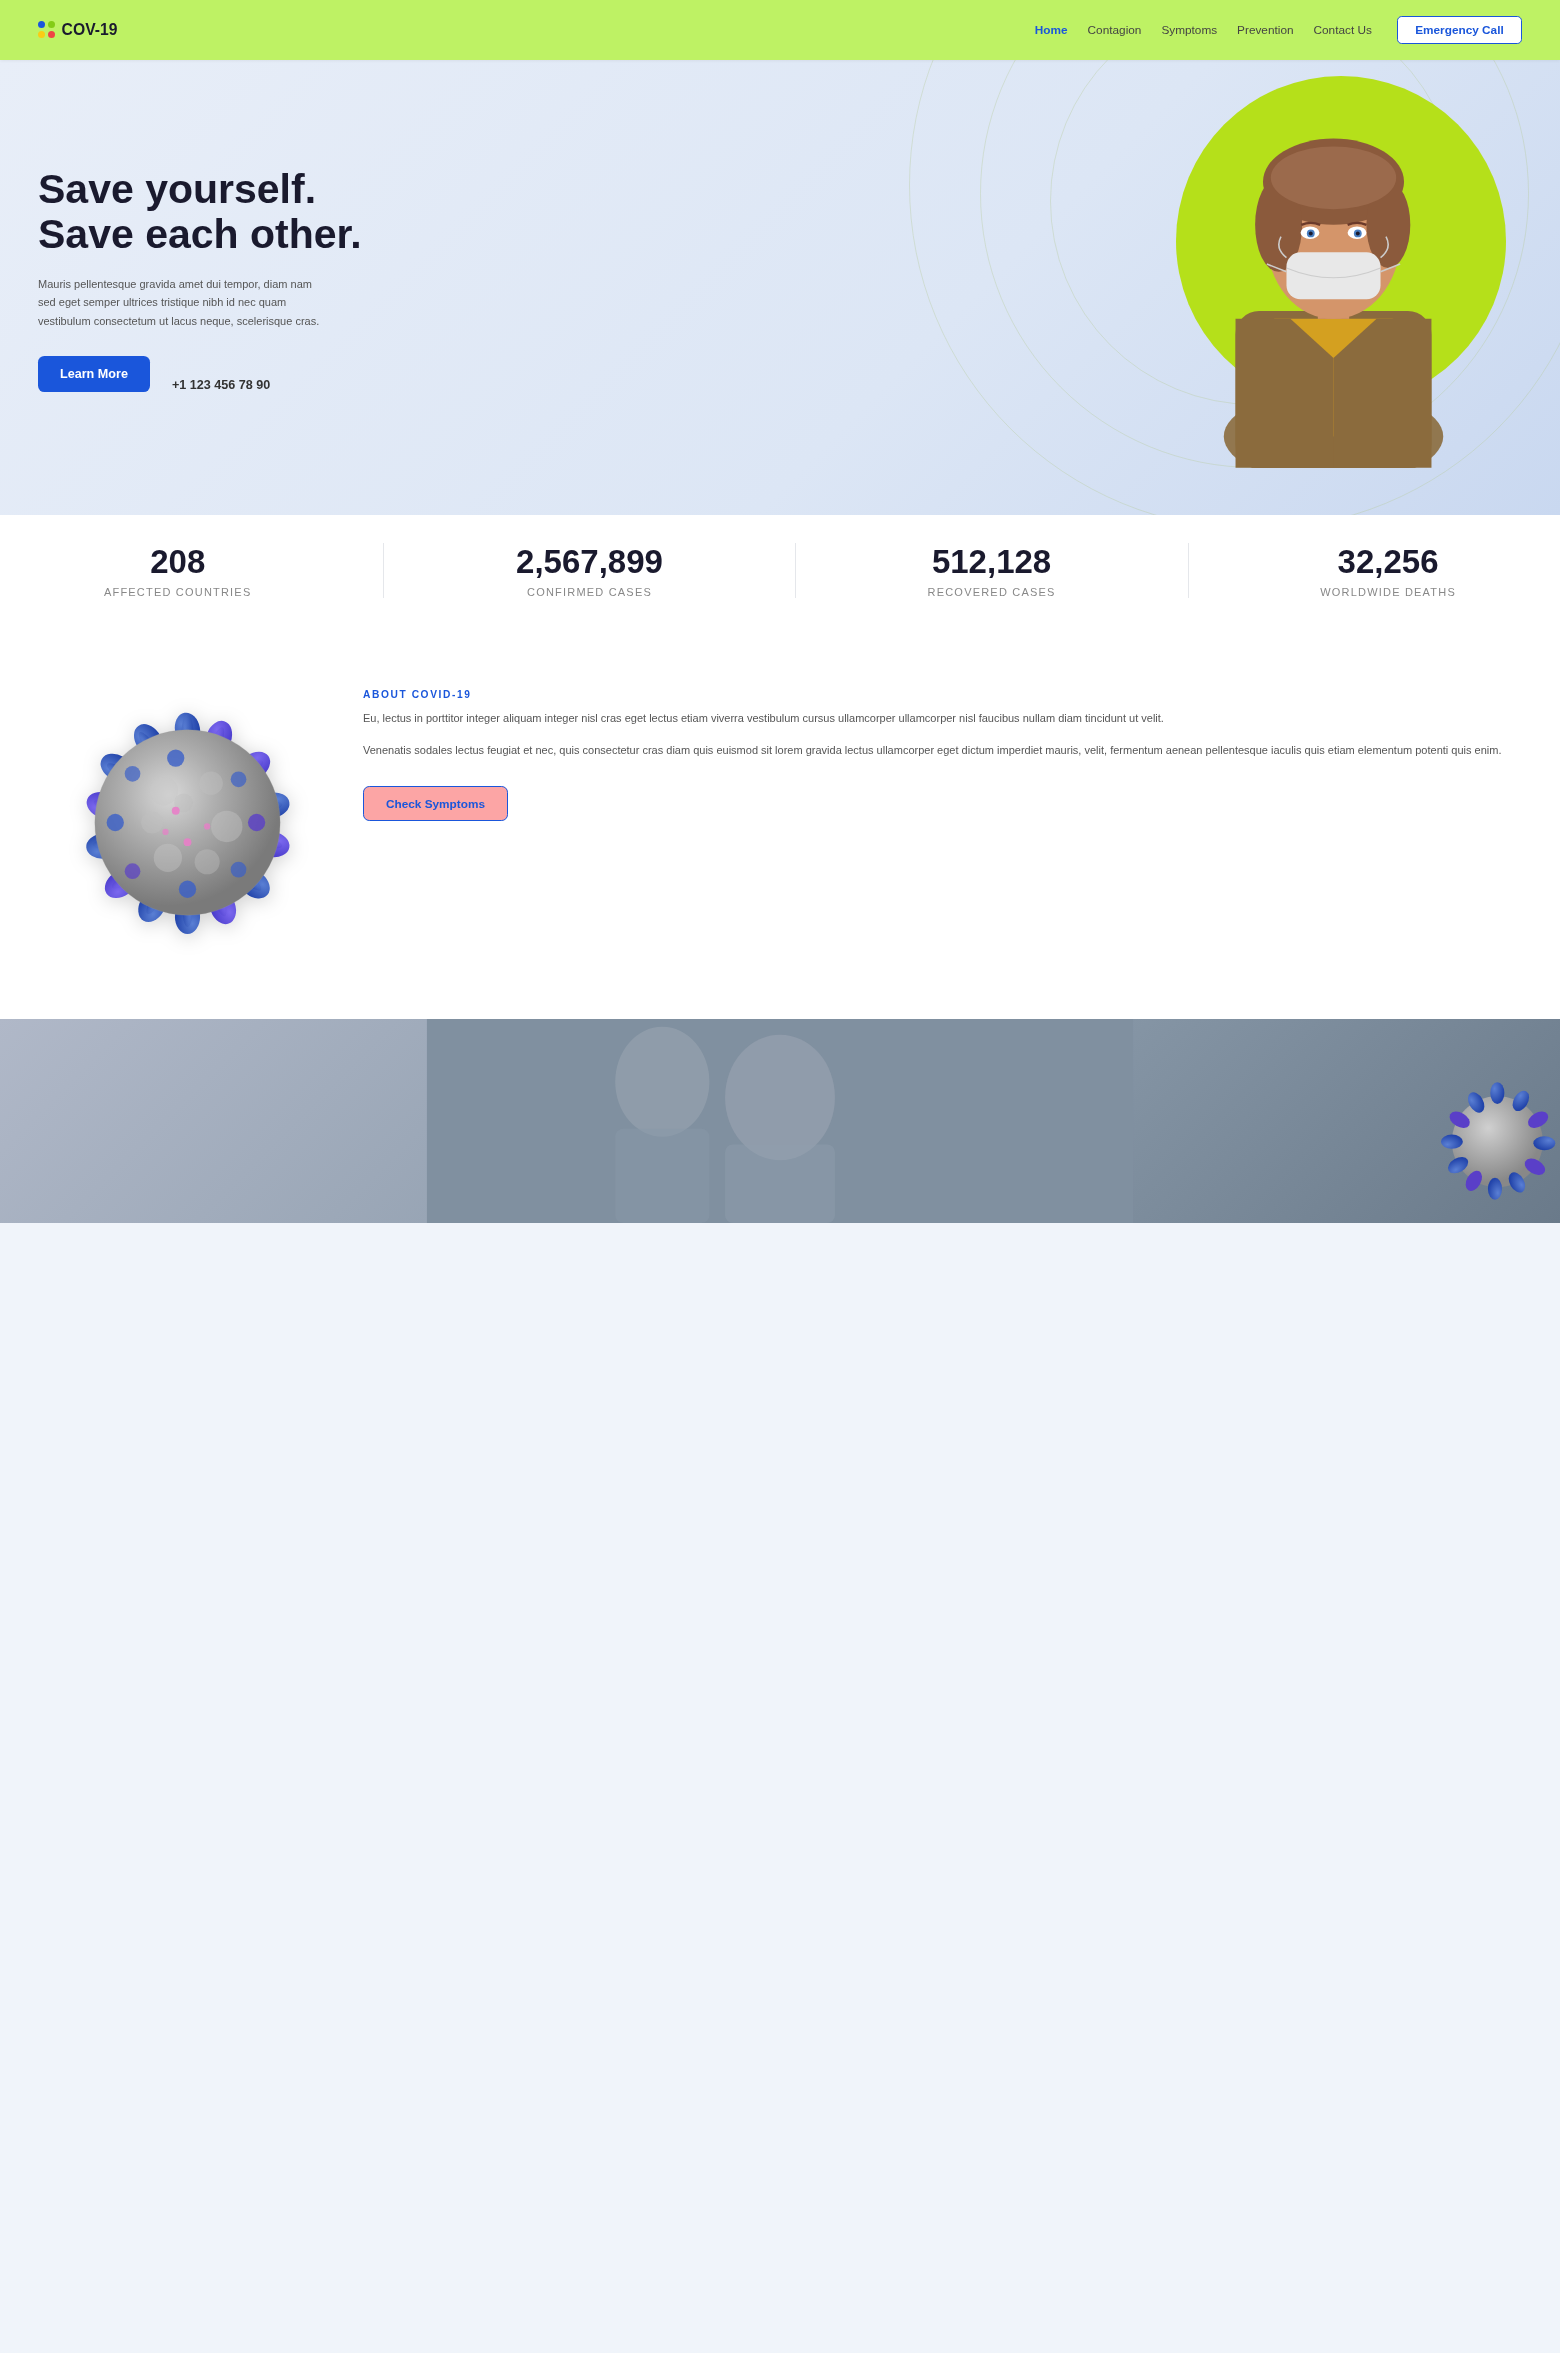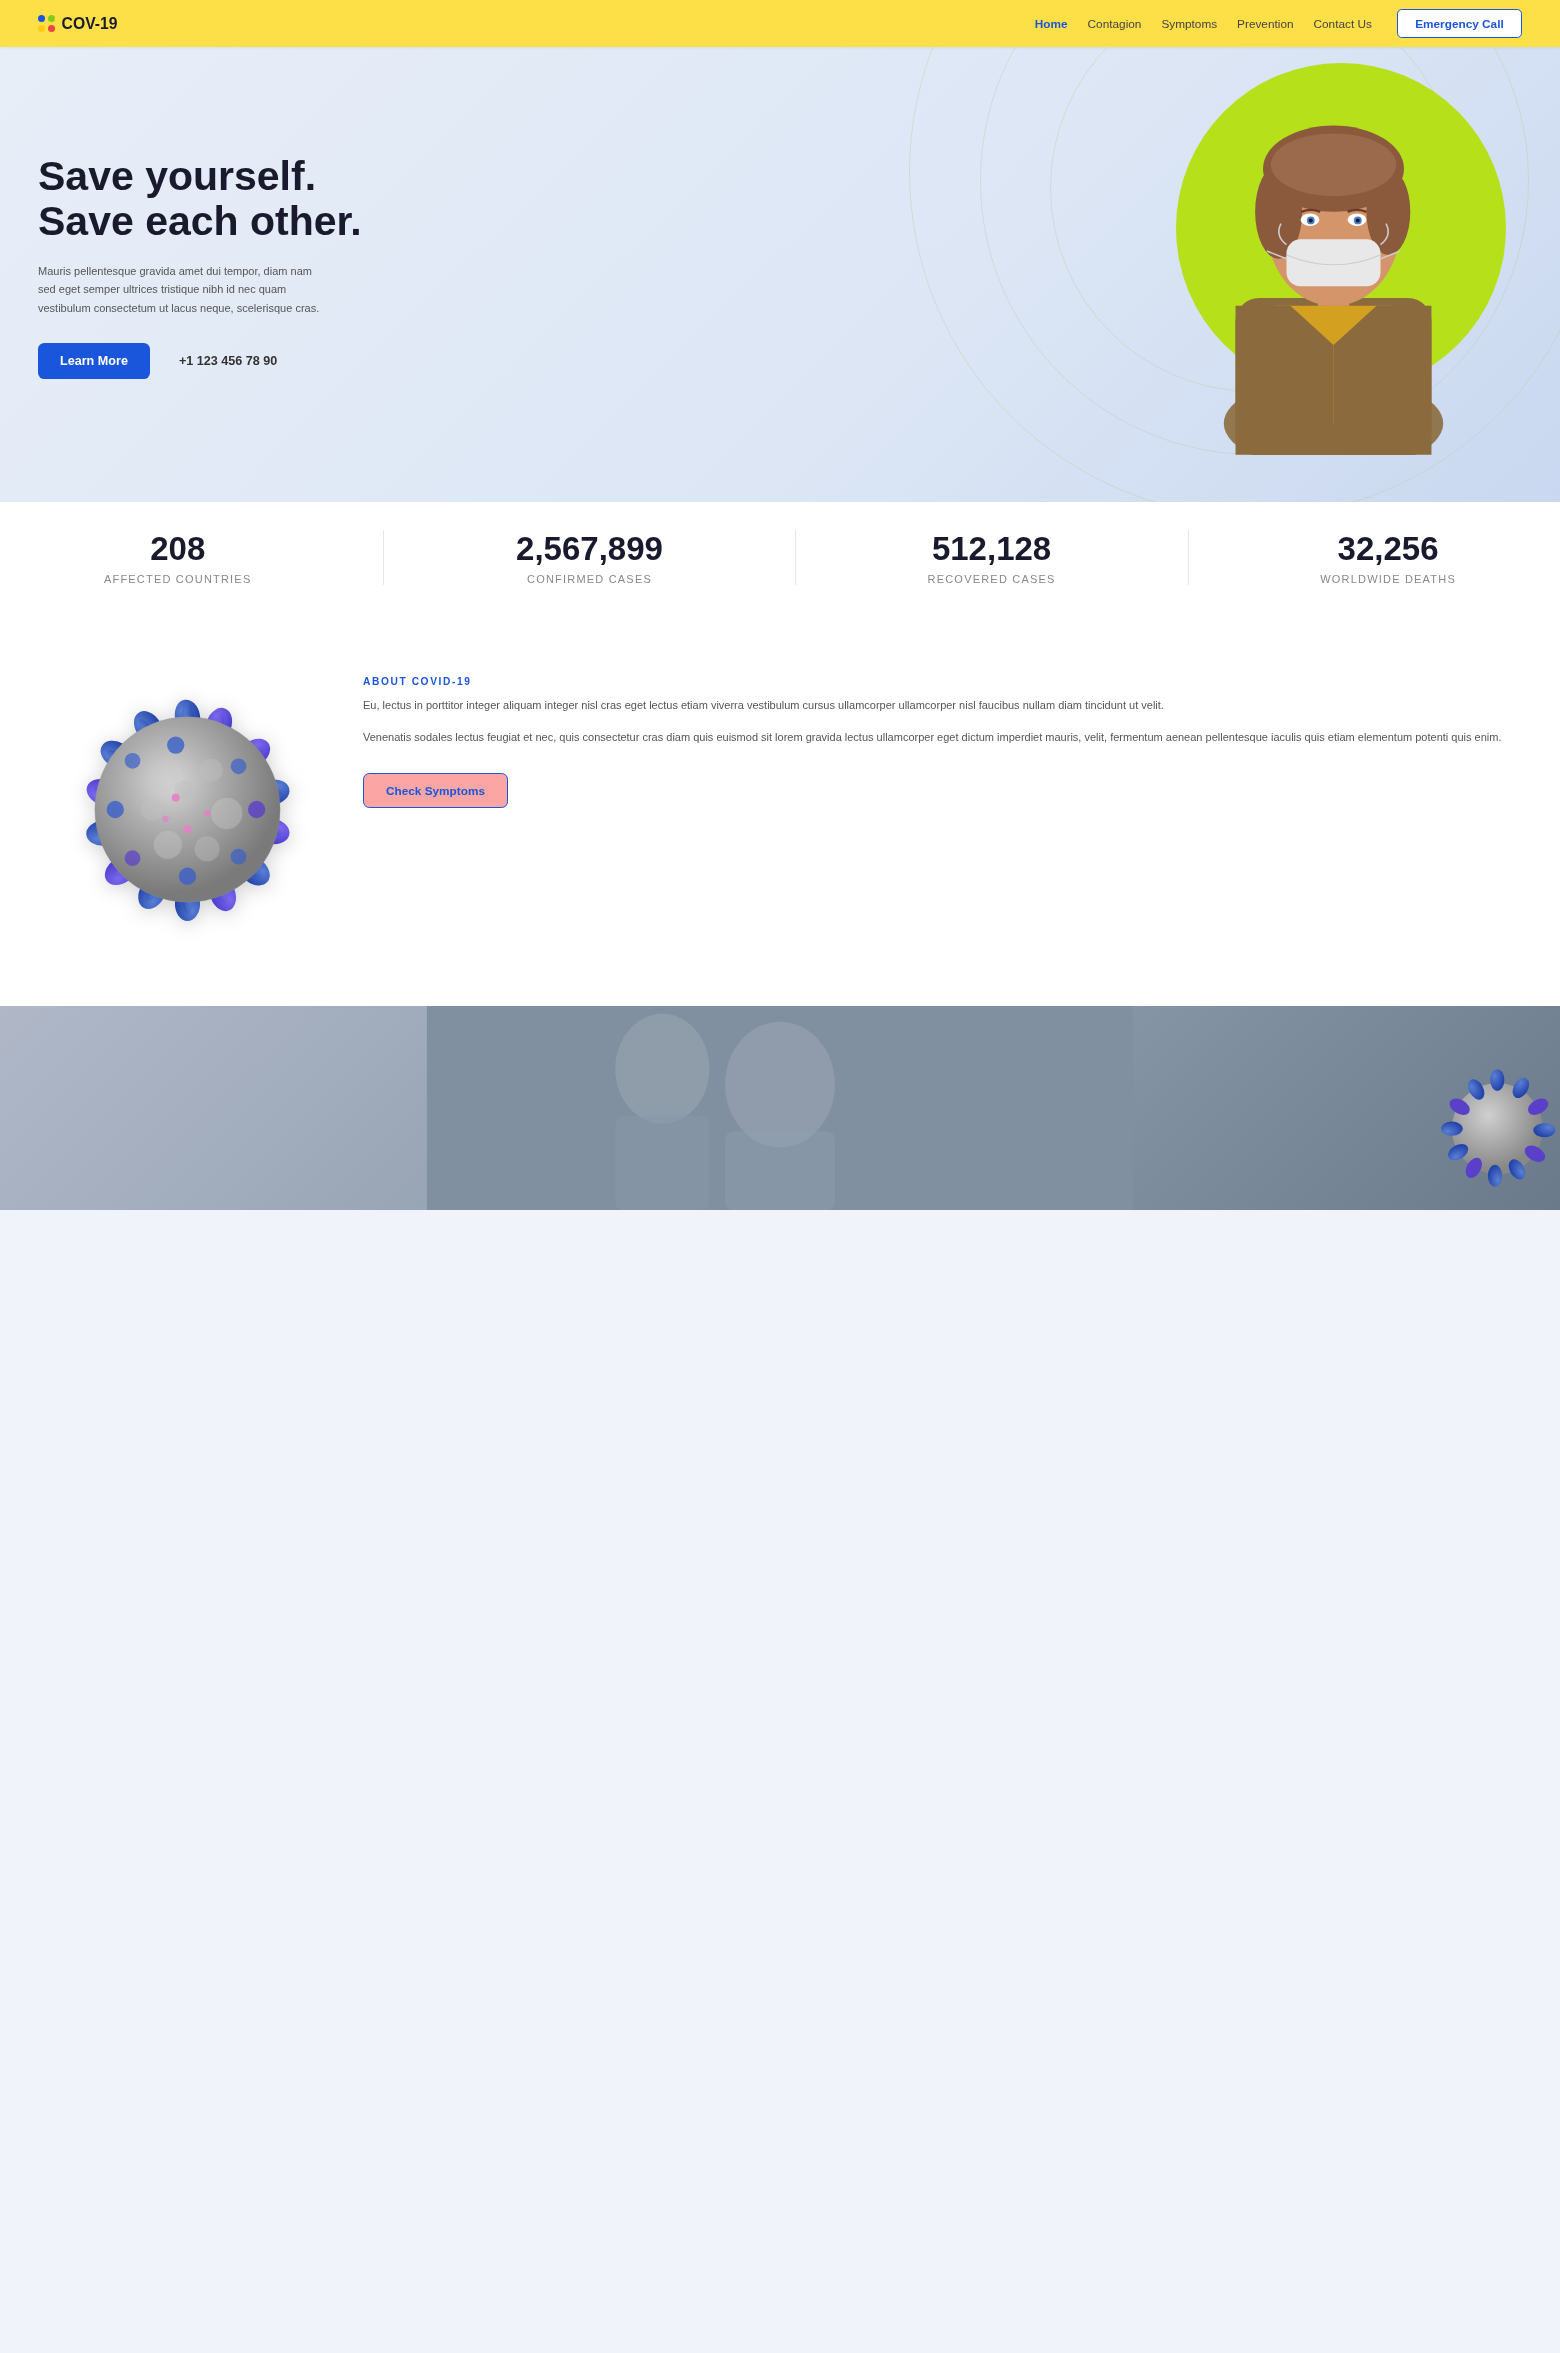--- a/index.html
+++ b/index.html
@@ -1,24 +1,24 @@
 <!DOCTYPE html>
 <html style="font-size:12.6px"><head>
   <meta charset="utf-8">
   <style>
     * { margin: 0; padding: 0; box-sizing: border-box; }
     body { font-family: 'Segoe UI', Arial, sans-serif; background: #f0f4fa; color: #222; }
 
     
     nav {
-      background: #fde047;
+      background: #bef264;
       display: flex;
       align-items: center;
       padding: 0 38px;
-      height: 47px;
+      height: 60px;
       box-shadow: 0 0.8px 3.1px rgba(0,0,0,0.06);
       position: relative;
       z-index: 10;
     }
     .nav-logo {
       display: flex;
       align-items: center;
       gap: 6.3px;
       font-weight: 700;
       font-size: 15.7px;
@@ -89,22 +89,22 @@
     }
     .hero-desc {
       font-size: 11px;
       color: #555;
       line-height: 1.7;
       margin-bottom: 25px;
       max-width: 282px;
     }
     .hero-actions {
       display: flex;
-      align-items: center;
-      gap: 29px;
+      align-items: flex-end;
+      gap: 22px;
     }
     .btn-learn-more {
       background: #1a56db;
       color: #fff;
       border: none;
       padding: 11px 22px;
       border-radius: 6.3px;
       font-size: 12.6px;
       font-weight: 600;
       cursor: pointer;

